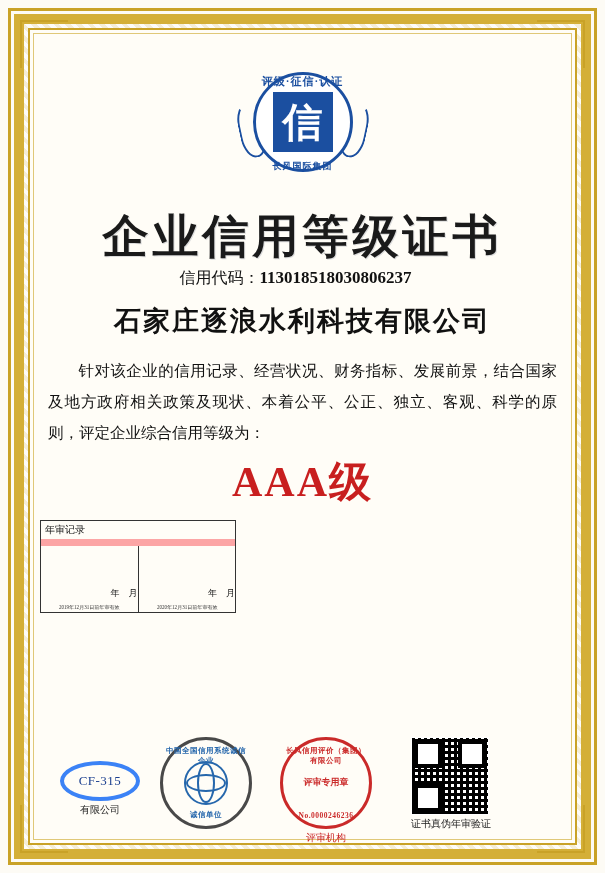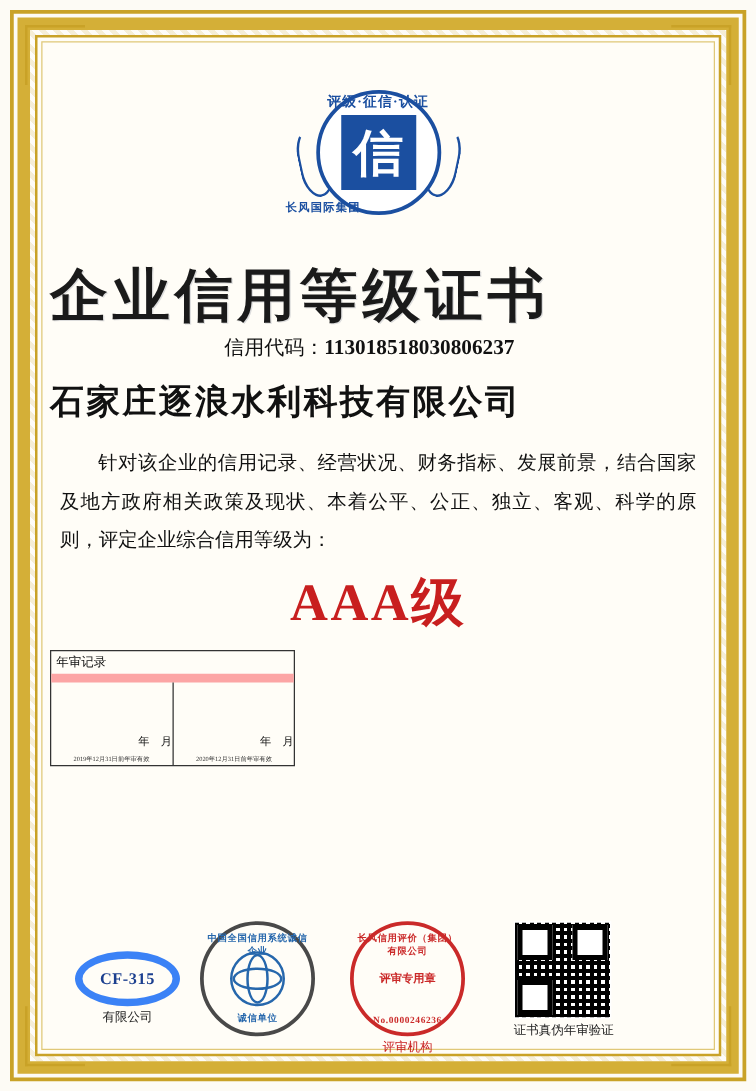--- a/index.html
+++ b/index.html
@@ -106,61 +106,62 @@
     text-align: center;
     font-size: 11px;
     color: #1b4fa0;
     font-weight: bold;
     letter-spacing: 1px;
   }
   .emblem-bottom-text {
     position: absolute;
     left: 0; top: 92px;
     width: 148px;
+    text-align: center;
     font-size: 9px;
     color: #1b4fa0;
     font-weight: bold;
     letter-spacing: 1px;
     font-family: Liberation Serif, serif;
   }
   .leaf {
     position: absolute;
     top: 34px;
     width: 22px; height: 52px;
     border: 2px solid #1b4fa0;
     border-radius: 50% / 40%;
     border-right-color: transparent;
     border-top-color: transparent;
   }
   .leaf.left { left: 10px; transform: rotate(-12deg); }
   .leaf.right { right: 10px; transform: rotate(12deg) scaleX(-1); }
 
   .cert-title {
     margin-top: 18px;
-    text-align: left;
+    text-align: center;
     font-size: 46px;
     font-weight: bold;
     letter-spacing: 4px;
     color: #1a1a1a;
     font-family: "Liberation Serif", serif;
     text-shadow: 1px 1px 0 #ddd;
   }
   .credit-code {
     text-align: center;
     padding-right: 14px;
     font-size: 16px;
     color: #111;
   }
   .credit-code .code {
     font-weight: bold;
     font-size: 17px;
   }
   .company-name {
     margin-top: 14px;
-    text-align: left;
+    text-align: center;
     font-size: 27px;
     font-weight: bold;
     letter-spacing: 2px;
     color: #111;
   }
   .body-text {
     margin-top: 16px;
     padding: 0 8px;
     font-size: 15.5px;
     line-height: 2.0;
@@ -241,25 +242,25 @@
     position: absolute;
   }
   .stamp-label {
     text-align: center;
     font-size: 10px;
     color: #222;
     margin-top: 2px;
   }
   .oval-stamp {
     width: 72px; height: 32px;
-    border: 6px solid #3b82f6;
+    border: 4px solid #3b82f6;
     border-radius: 50%;
     color: #1b3f8f;
     font-size: 13px;
-    font-weight: bold;
+    font-weight: normal;
     display: flex;
     align-items: center;
     justify-content: center;
     letter-spacing: 0.5px;
   }
   .round-stamp {
     width: 86px; height: 86px;
     border-radius: 50%;
     border: 3px solid #404040;
     position: relative;

